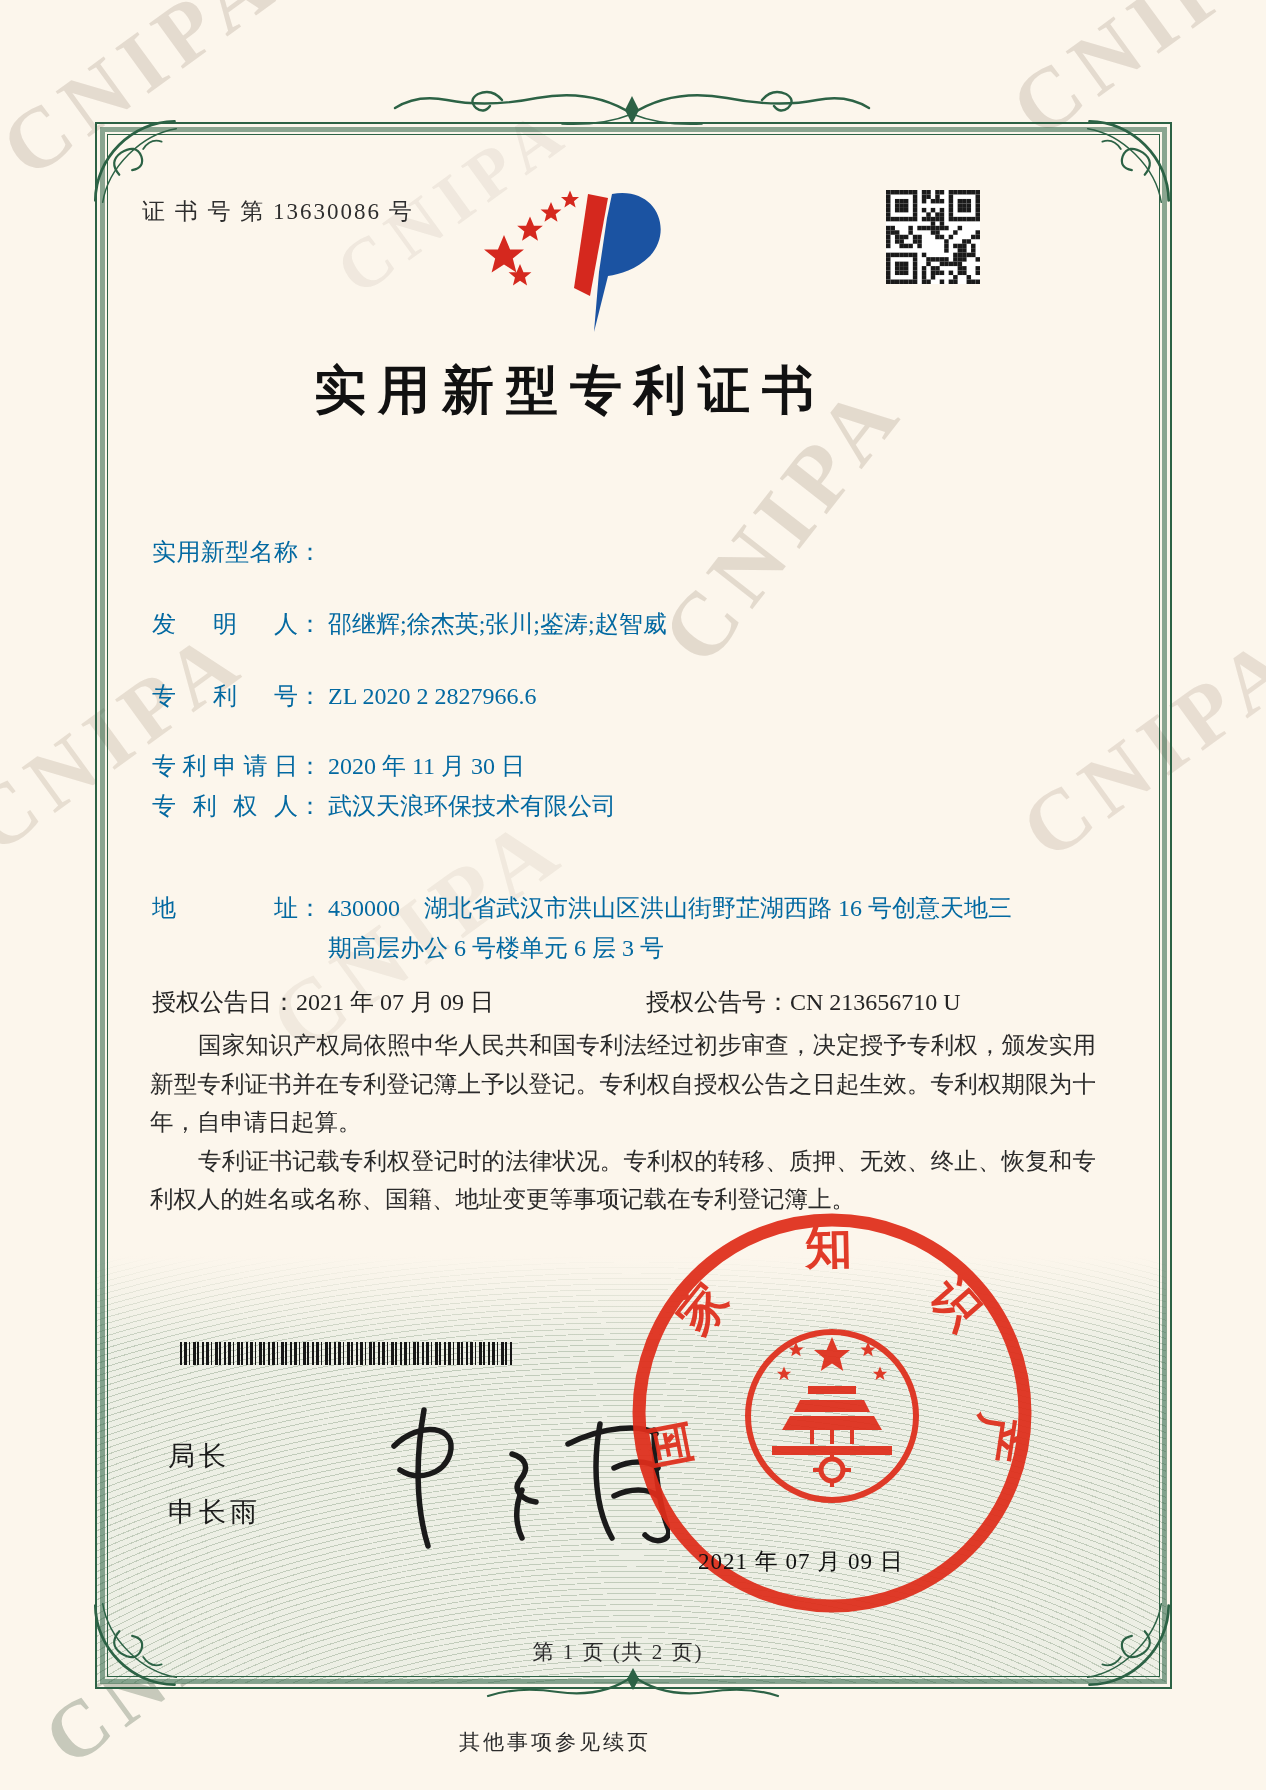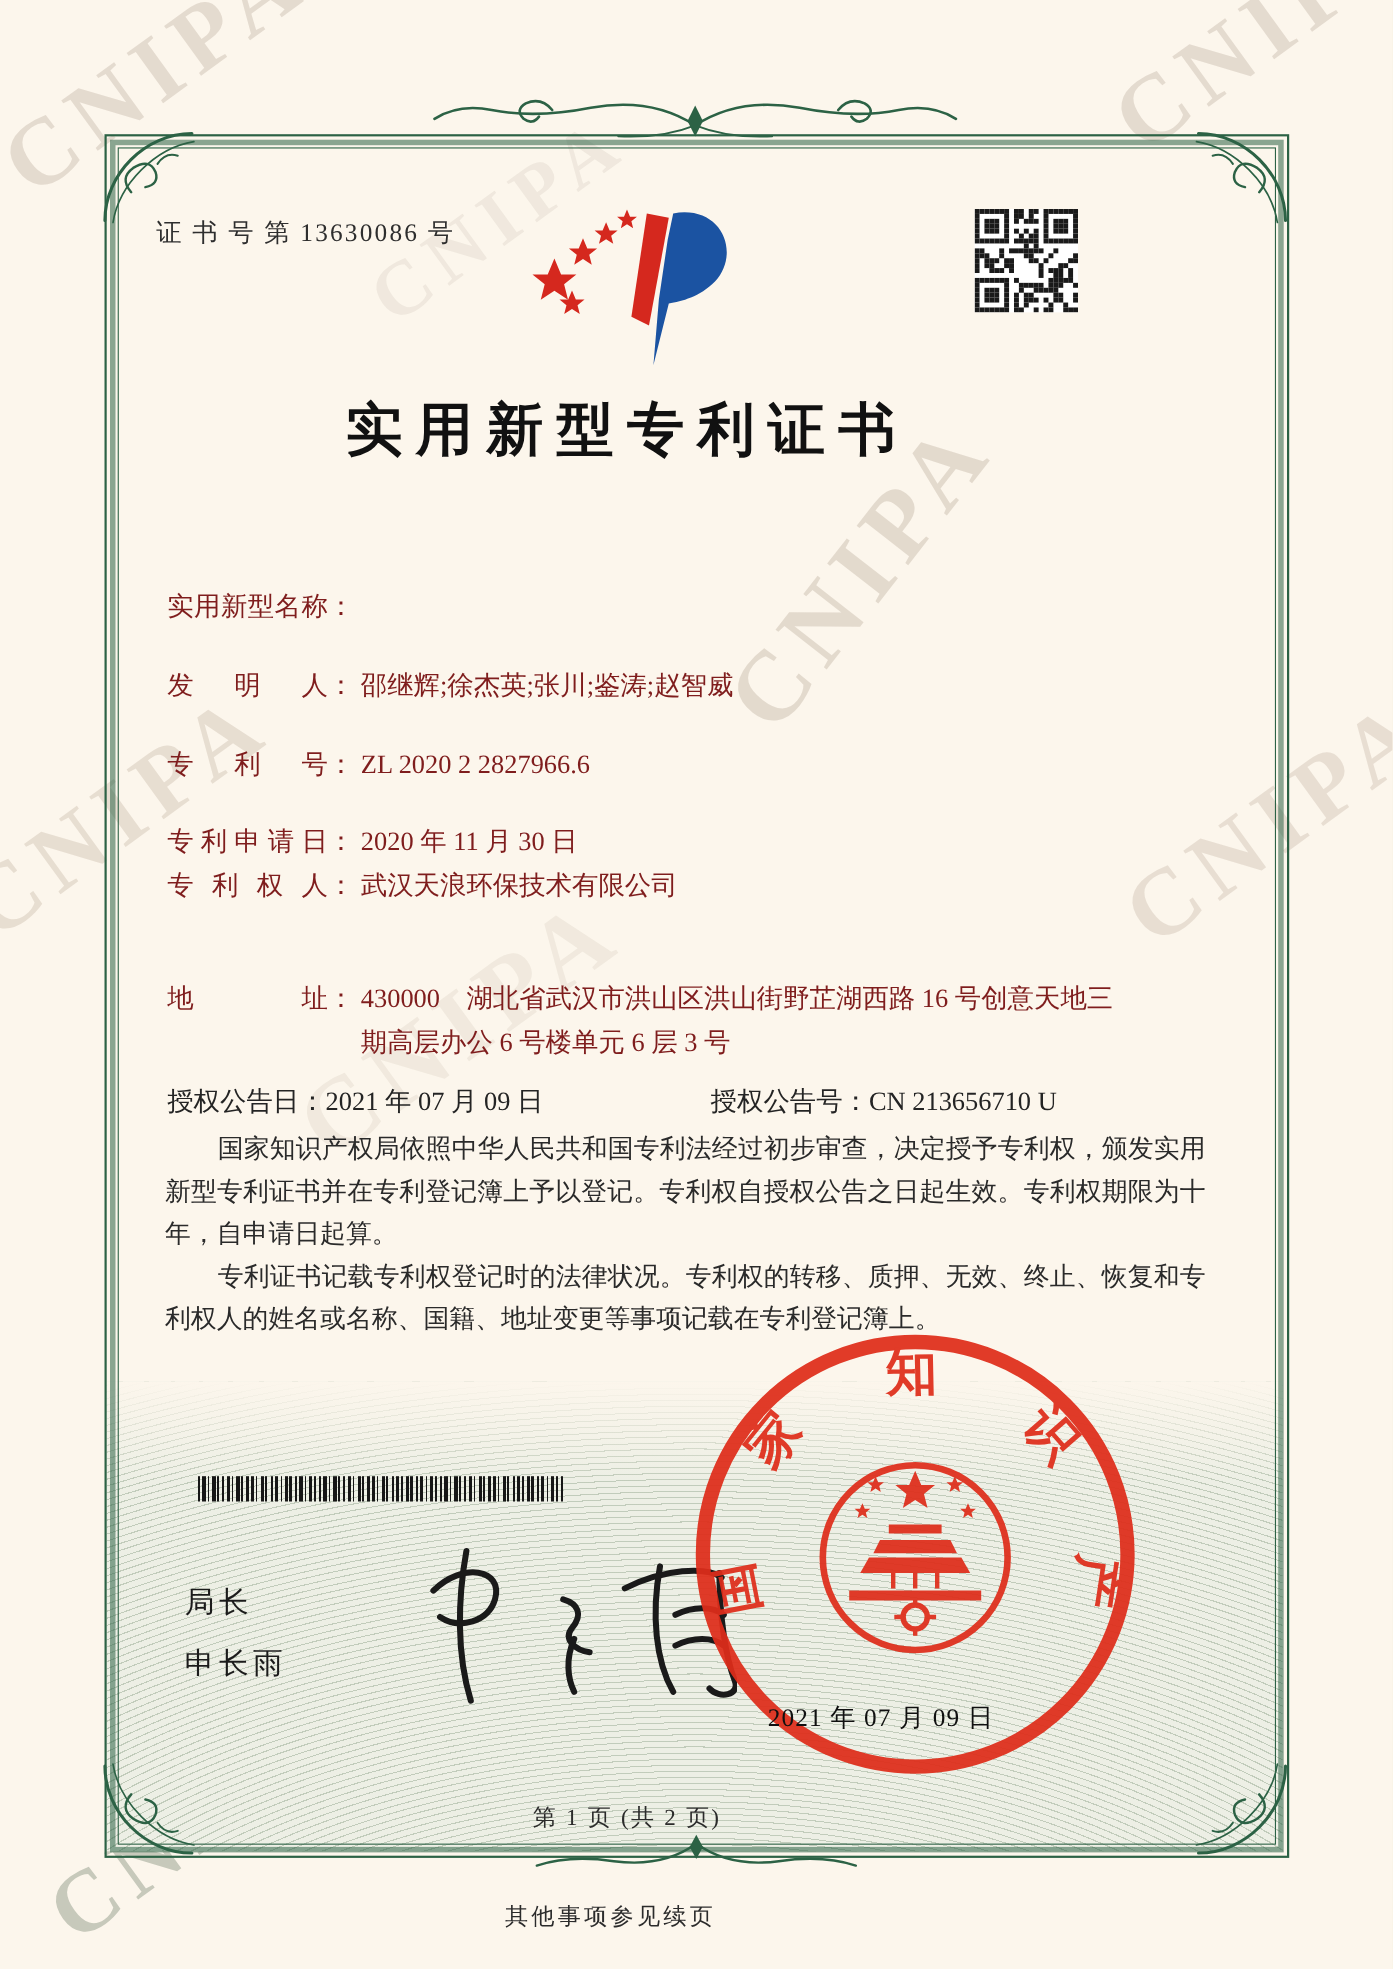--- a/index.html
+++ b/index.html
@@ -27,21 +27,21 @@
   .waves::before{content:"";position:absolute;left:0;top:0;right:0;height:90px;
      background:linear-gradient(#fcf6ec, rgba(252,246,236,0));}
   
   .cert-no{position:absolute;left:142px;top:196px;font-size:23px;letter-spacing:2px;z-index:5;color:#2e2e2e;}
   .logo{position:absolute;left:468px;top:180px;z-index:5;}
   .qr{position:absolute;left:886px;top:190px;width:94px;height:94px;z-index:5;background:#fff;}
   .qr svg{display:block;width:94px;height:94px;}
   .title{position:absolute;left:0;top:340px;width:1140px;text-align:center;z-index:5;
      font-size:52px;font-weight:700;letter-spacing:12px;color:#111;margin-top:16px;}
   
-  .frow{position:absolute;left:152px;z-index:5;font-size:24px;display:flex;align-items:flex-start;line-height:40px;color:#7f1d1d;}
+  .frow{position:absolute;left:152px;z-index:5;font-size:24px;display:flex;align-items:flex-start;line-height:40px;color:#0369a1;}
   .flabel{display:inline-block;width:146px;text-align:justify;text-align-last:justify;}
   .fcolon{display:inline-block;margin-right:6px;}
   .fvalue{display:inline-block;max-width:700px;}
   .grant{position:absolute;left:152px;top:982px;width:940px;z-index:5;font-size:24px;line-height:40px;color:#242424;}
   .grant .col2{position:absolute;left:494px;top:0;}
   
   .paras{position:absolute;left:150px;top:1026px;width:946px;z-index:5;
      font-size:23.5px;line-height:38.5px;text-align:justify;color:#2a2a2a;}
   .paras p{margin:0;text-indent:48px;}
   
@@ -57,21 +57,21 @@
      font-family:"Liberation Sans",sans-serif;font-size:27px;letter-spacing:4px;color:#1b1b1b;}
   .director-name{position:absolute;left:168px;top:1494px;z-index:5;
      font-family:"Liberation Sans",sans-serif;font-size:27px;letter-spacing:4px;color:#1b1b1b;}
   .signature{position:absolute;left:360px;top:1392px;z-index:6;}
   
   .seal{position:absolute;left:622px;top:1198px;z-index:7;opacity:.93;}
   .seal-date{position:absolute;left:698px;top:1546px;z-index:8;font-size:23px;
      letter-spacing:1px;color:#101010;white-space:nowrap;}
   
   .page-info{position:absolute;left:0;top:1638px;width:1140px;text-align:center;z-index:5;
-     font-size:21px;letter-spacing:2px;color:#2b2b2b;}
+     font-size:21px;letter-spacing:2px;color:#2b2b2b;padding-left:48px;}
   .note{position:absolute;left:0;top:1728px;width:1110px;text-align:center;z-index:5;
      font-size:21px;letter-spacing:3px;color:#2b2b2b;}
   .green{stroke:#2c6245;fill:none;stroke-linecap:round;}
 </style>
 </head>
 <body>
 
 <div class="page">
 
   <span class="wm" style="left:-18px;top:14px;font-size:86px;color:rgba(196,180,166,.42);">CNIPA</span>

